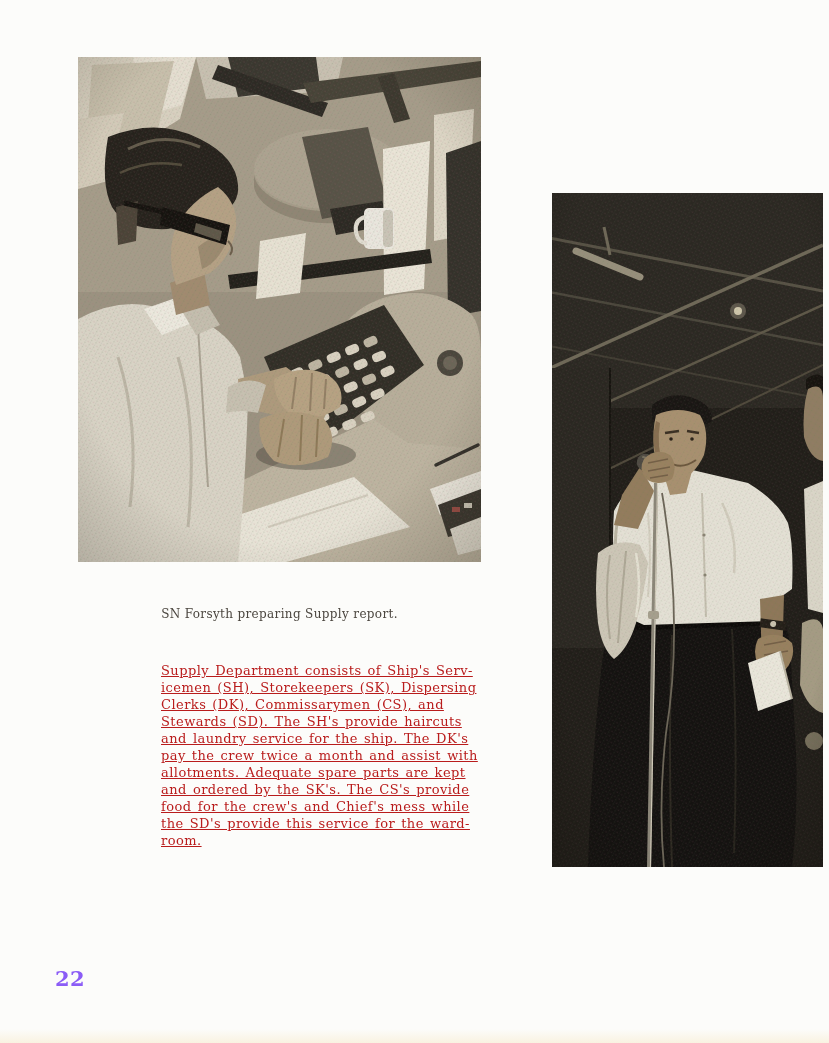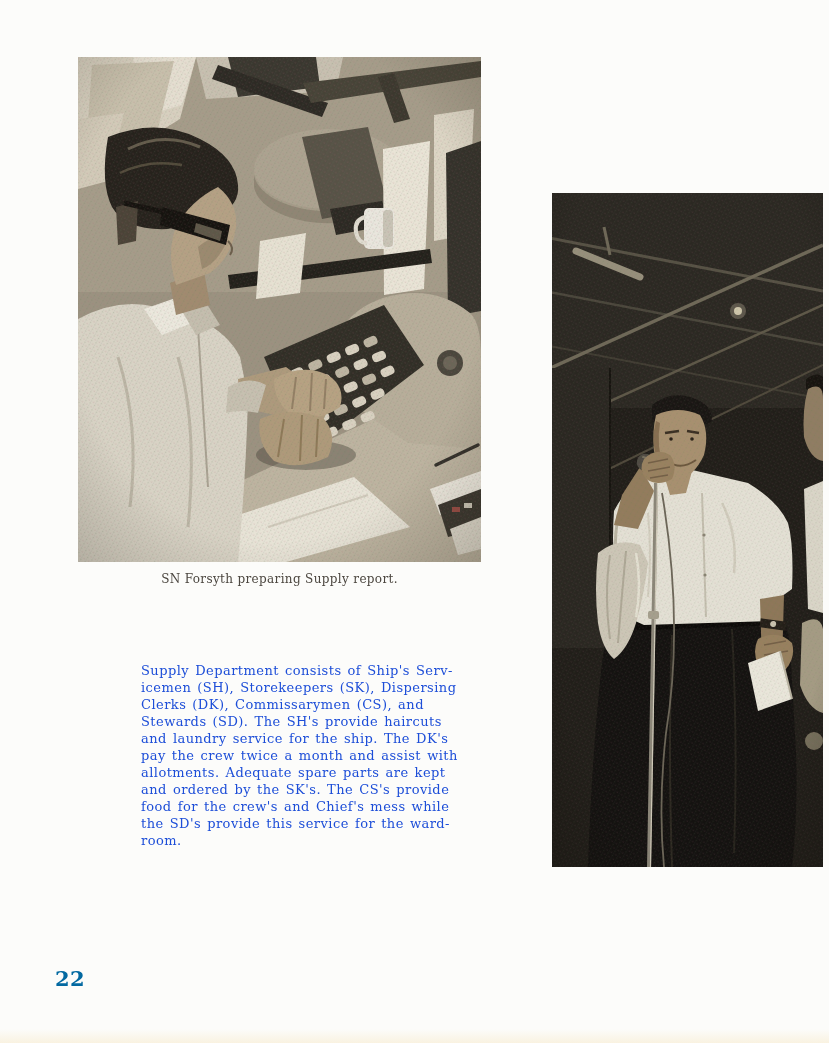--- a/index.html
+++ b/index.html
@@ -29,44 +29,46 @@
   .photo svg { display: block; width: 100%; height: 100%; }
   .photo-left  { left: 78px;  top: 57px;  width: 403px; height: 505px; }
   .photo-right { left: 552px; top: 193px; width: 271px; height: 674px; }
   .caption {
     position: absolute;
     color: #4b463f;
     font-size: 12px;
     letter-spacing: 0.35px;
     line-height: 17px;
     white-space: pre;
+    margin-top: 35px;
   }
   .caption-left {
     left: 78px; top: 571px; width: 403px;
     text-align: center;
   }
   .caption-right {
     left: 588px; top: 874px; width: 240px;
     text-align: left;
   }
   .body-text {
     position: absolute;
-    left: 141px; top: 662px;
+    left: 161px; top: 662px;
     width: 370px;
-    color: #1d4ed8;
+    color: #b91c1c;
     font-size: 13px;
     letter-spacing: 0.45px;
     word-spacing: 1.5px;
     line-height: 17px;
     white-space: pre;
+    text-decoration: underline;
   }
   .page-number {
     position: absolute;
     left: 55px; top: 966px;
-    color: #0369a1;
+    color: #8b5cf6;
     font-size: 21px;
     font-weight: bold;
     letter-spacing: 0.5px;
   }
 </style>
 </head>
 <body>
 
 <div class="page">
 

